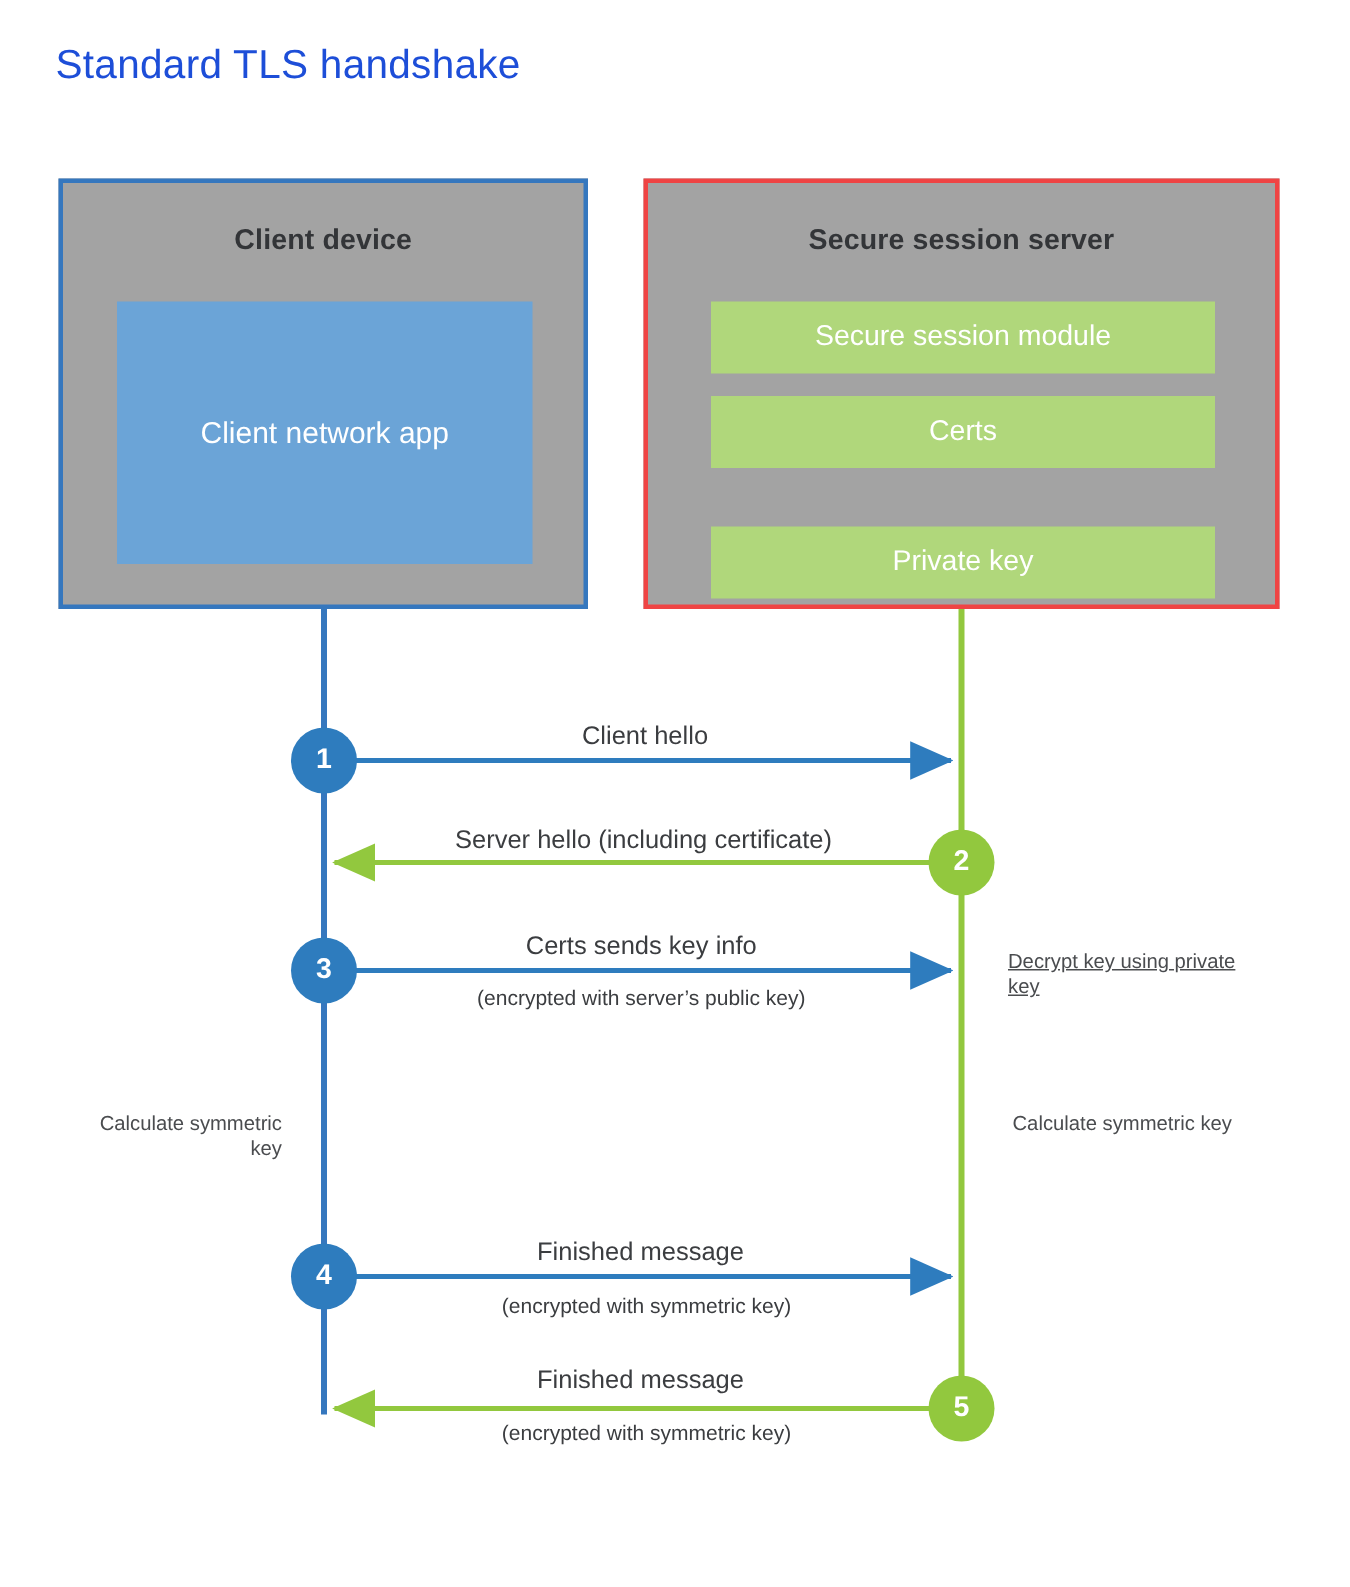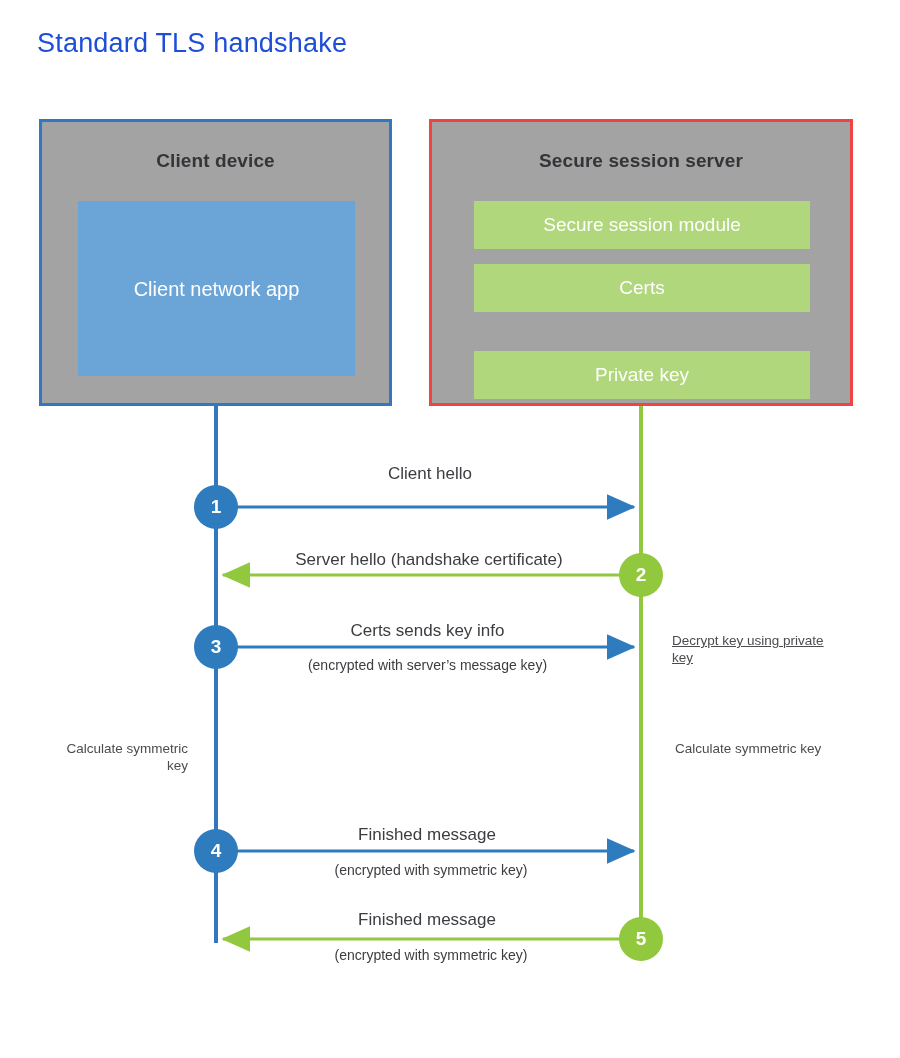--- a/index.html
+++ b/index.html
@@ -159,21 +159,21 @@
   }
   .side-note {
     position: absolute;
     font-size: 13.5px;
     line-height: 17px;
     color: #4a4c4f;
   }
   .side-note.left-side { text-align: right; }
 
   
-  #label-1      { left: 330px; top: 464px; width: 200px; }
+  #label-1      { left: 330px; top: 481px; width: 200px; }
   #label-2      { left: 288px; top: 550px; width: 282px; }
   #label-3      { left: 340px; top: 621px; width: 175px; }
   #sub-3        { left: 305px; top: 657px; width: 245px; }
   #label-4      { left: 352px; top: 825px; width: 150px; }
   #sub-4        { left: 320px; top: 862px; width: 222px; }
   #label-5      { left: 352px; top: 910px; width: 150px; }
   #sub-5        { left: 320px; top: 947px; width: 222px; }
 
   #note-decrypt { left: 672px; top: 632px; width: 160px; text-decoration: underline; }
   #note-calc-client { left: 60px; top: 740px; width: 128px; }
@@ -221,24 +221,24 @@
 </svg>
 
 <div id="step-1" class="step-circle blue">1</div>
 <div id="step-2" class="step-circle green">2</div>
 <div id="step-3" class="step-circle blue">3</div>
 <div id="step-4" class="step-circle blue">4</div>
 <div id="step-5" class="step-circle green">5</div>
 
 <div id="label-1" class="msg-label">Client hello</div>
 
-<div id="label-2" class="msg-label">Server hello (handshake certificate)</div>
+<div id="label-2" class="msg-label">Server hello (including certificate)</div>
 
 <div id="label-3" class="msg-label">Certs sends key info</div>
-<div id="sub-3" class="msg-sub">(encrypted with server’s message key)</div>
+<div id="sub-3" class="msg-sub">(encrypted with server’s public key)</div>
 
 <div id="label-4" class="msg-label">Finished message</div>
 <div id="sub-4" class="msg-sub">(encrypted with symmetric key)</div>
 
 <div id="label-5" class="msg-label">Finished message</div>
 <div id="sub-5" class="msg-sub">(encrypted with symmetric key)</div>
 
 <div id="note-decrypt" class="side-note">Decrypt key using private key</div>
 
 <div id="note-calc-client" class="side-note left-side">Calculate symmetric key</div>

